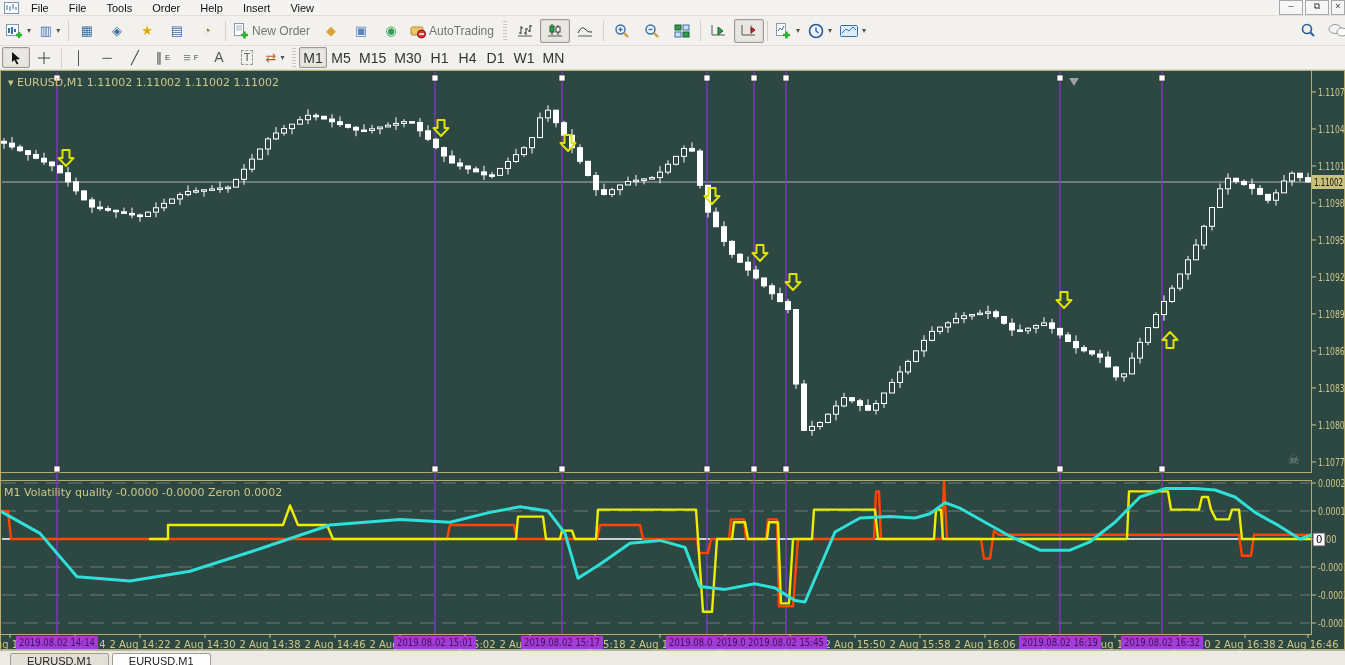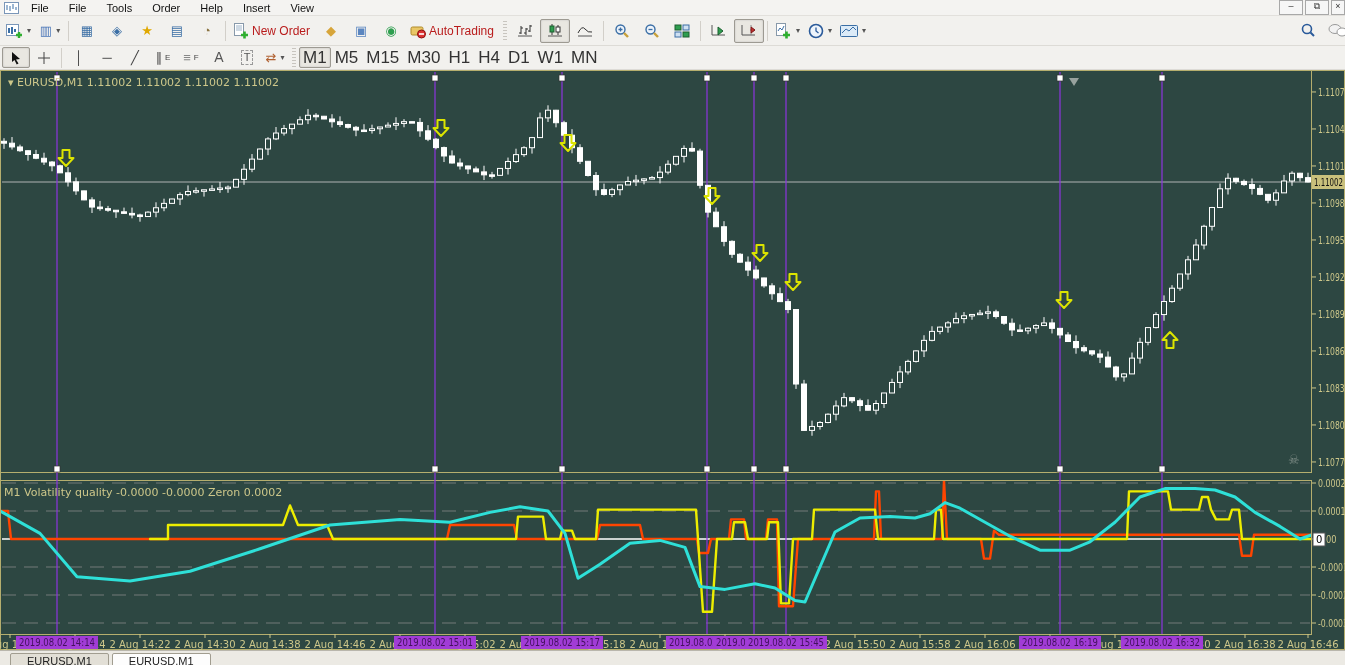--- a/index.html
+++ b/index.html
@@ -16,23 +16,23 @@
   .toolbar{display:flex;align-items:center;background:#f2f1ee;border-bottom:1px solid #dddbd6;}
   .toolbar1{height:29px;padding-left:2px;}
   .toolbar2{height:23px;padding-left:2px;}
   .tb{height:22px;min-width:22px;display:flex;align-items:center;justify-content:center;gap:3px;padding:0 3px;border:1px solid transparent;border-radius:2px;font-size:12px;color:#222;cursor:default;}
   .toolbar2 .tb{height:19px;min-width:20px;}
   .tb.active{background:#e9e7e1;border-color:#9d9a92;box-shadow:inset 0 0 2px #bbb;}
   .tb .g{font-size:13px;line-height:13px;}
   .caret{font-size:8px;color:#555;margin-left:1px;}
   .sep{width:1px;height:20px;background:#d2cfc9;margin:0 3px;}
   .handle{width:4px;height:20px;margin:0 3px;background-image:repeating-linear-gradient(#c8c5bf 0 1px,transparent 1px 3px);}
-  .tblabel{font-size:12px;color:#b91c1c;padding-right:2px;}
+  .tblabel{font-size:12px;color:#737373;padding-right:2px;}
   .spacer{flex:1;}
-  .tfbtn{font-size:17px;color:#333;min-width:26px;}
+  .tfbtn{font-size:14px;color:#333;min-width:26px;}
   
   .chartwrap{width:1345px;height:580px;position:relative;background:#2d4742;}
   
   .tabsbar{height:18px;background:#eceae4;border-top:1px solid #b9b6ac;display:flex;align-items:flex-start;padding:2px 0 0 10px;gap:3px;overflow:hidden;}
   .tab{height:20px;padding:1px 16px 0 16px;font-size:11px;color:#222;background:#e2dfd6;border:1px solid #a19d90;border-radius:2px 2px 0 0;}
   .tab.active{background:#fdfdfd;}
 </style>
 </head>
 <body>
 

